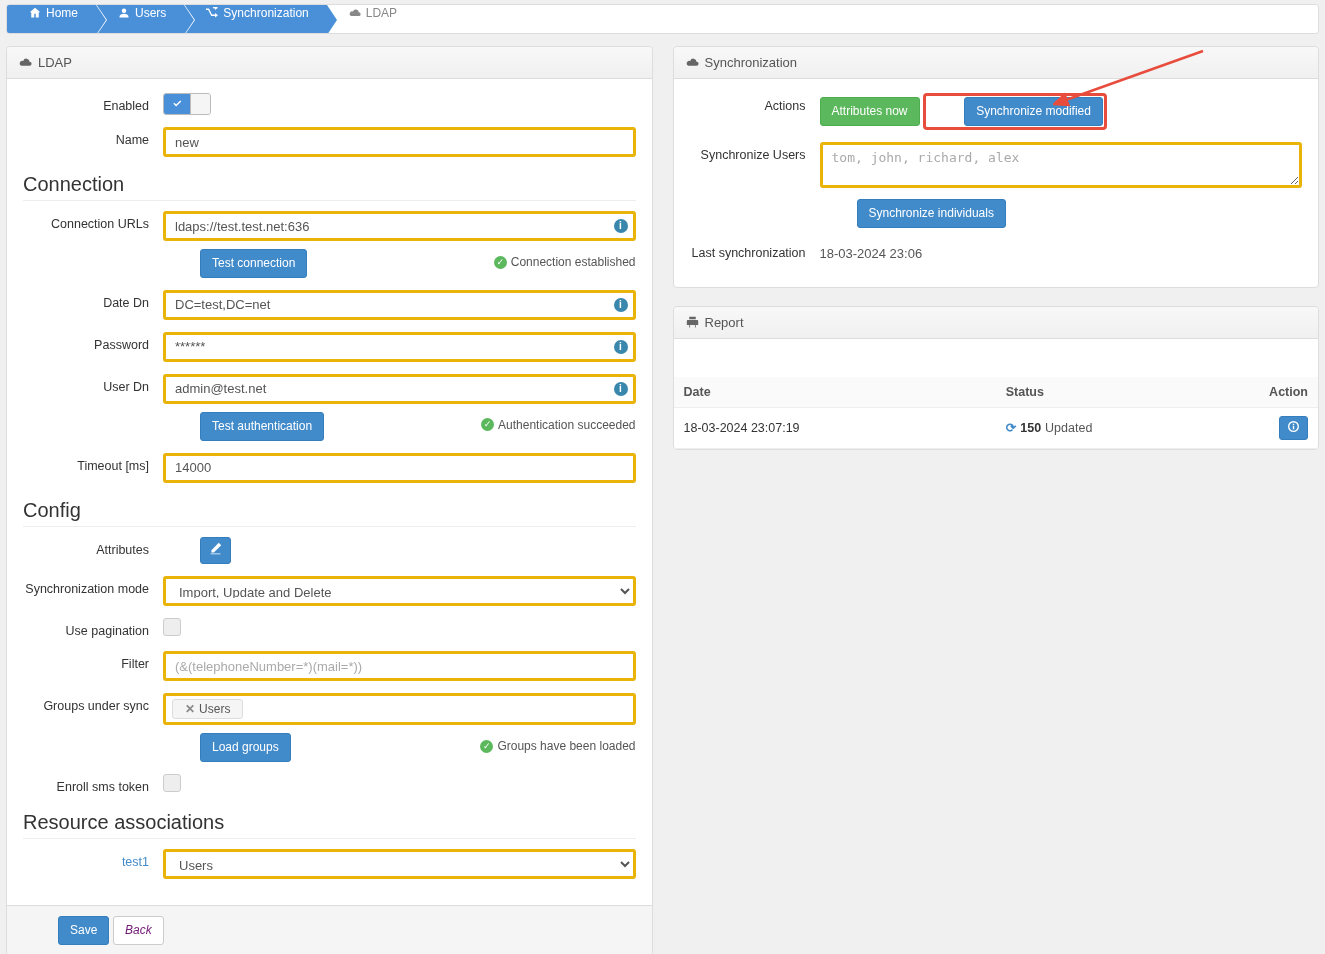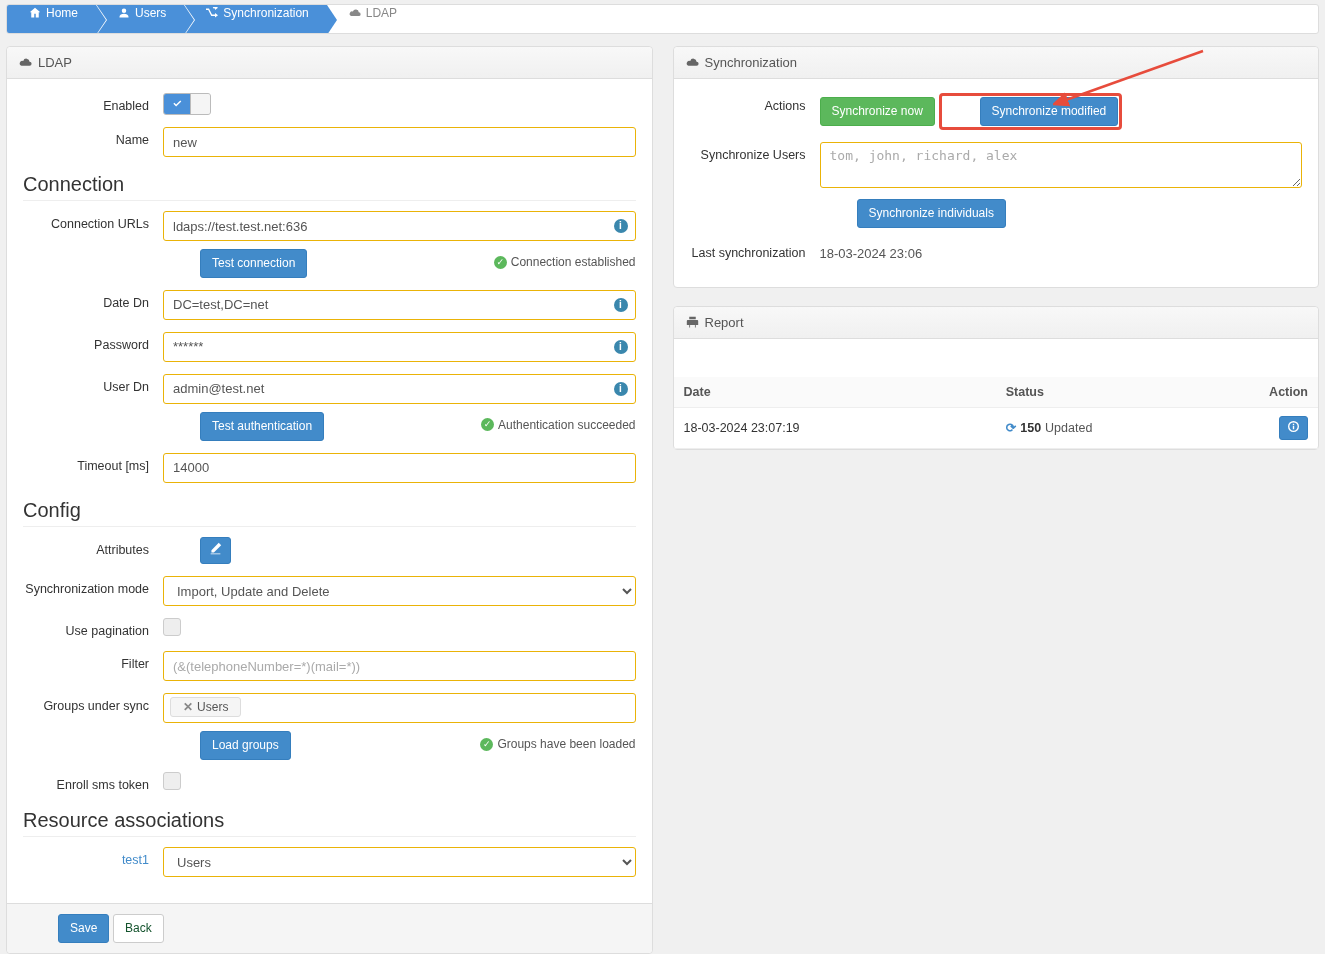--- a/index.html
+++ b/index.html
@@ -20,33 +20,33 @@
 
 .panel { background: #fff; border: 1px solid #ddd; border-radius: 4px; margin-bottom: 18px; }
 .panel-heading { background: linear-gradient(#f8f8f8,#f0f0f0); border-bottom: 1px solid #ddd; padding: 8px 12px; border-radius: 4px 4px 0 0; display: flex; align-items: center; gap: 6px; color: #555; font-size: 13px; }
 .panel-heading svg { width: 13px; height: 13px; fill: #666; }
 .panel-body { padding: 14px 16px; }
 
 
 .form-row { display: flex; align-items: flex-start; margin-bottom: 12px; }
 .form-label { width: 140px; text-align: right; padding-right: 14px; padding-top: 6px; color: #333; font-size: 12.5px; }
 .form-control-wrap { flex: 1; }
-.form-control { width: 100%; height: 30px; padding: 5px 9px; border: 1px solid #eab308; border-radius: 3px; font-size: 13px; color: #555; background:#fff; }
+.form-control { width: 100%; height: 30px; padding: 5px 9px; border: 3px solid #eab308; border-radius: 3px; font-size: 13px; color: #555; background:#fff; }
 textarea.form-control { height: 46px; resize: vertical; }
 .form-control::placeholder { color: #aaa; }
 select.form-control { height: 30px; }
 .input-with-info { position: relative; }
 .info-icon { position: absolute; right: 8px; top: 50%; transform: translateY(-50%); width: 14px; height: 14px; border-radius: 50%; background: #3a87ad; color: #fff; font-size: 10px; line-height: 14px; text-align: center; font-weight:bold; cursor:pointer; }
 
 .section-title { font-size: 20px; font-weight: 300; color: #333; margin: 16px 0 10px 0; border-bottom: 1px solid #eee; padding-bottom: 4px; }
 
 .btn { display: inline-block; padding: 5px 11px; font-size: 12px; border-radius: 3px; border: 1px solid transparent; cursor: pointer; color: #fff; line-height:1.4; }
 .btn-primary { background: #428bca; border-color: #357ebd; margin-left: 37px; }
 .btn-success { background: #5cb85c; border-color: #4cae4c; }
-.btn-default { background: #fff; color: #14532d; border-color: #ccc; }
+.btn-default { background: #fff; color: #701a75; border-color: #ccc; font-style: italic; }
 .btn-info-sm { background:#428bca; border-color:#357ebd; padding:3px 8px; }
 .btn-icon { padding: 4px 8px; }
 
 .status-msg { float: right; color: #555; font-size: 12px; display:flex; align-items:center; gap:4px; margin-top:6px;}
 .status-msg .ok { width:13px; height:13px; border-radius:50%; background:#5cb85c; color:#fff; font-size:9px; line-height:13px; text-align:center;}
 .clearfix::after{content:"";display:table;clear:both;}
 
 
 .switch { width: 48px; height: 22px; border-radius: 3px; display:inline-flex; background:#ddd; border:1px solid #bbb; overflow:hidden; cursor:pointer;}
 .switch .on { flex:1; background:#4a90d9; display:flex; align-items:center; justify-content:center; color:#fff;}
@@ -290,21 +290,21 @@
       <div class="panel-heading">
         <svg viewBox="0 0 16 16">
             <path d="M13 7a4 4 0 00-7.8-1A3 3 0 003 12h10a2.5 2.5 0 000-5z"></path>
           </svg>
         <span>Synchronization</span>
       </div>
       <div class="panel-body sync-panel-body">
         <div class="form-row">
           <div class="form-label">Actions</div>
           <div class="form-control-wrap">
-            <button class="btn btn-success">Synchronize now</button>
+            <button class="btn btn-success">Attributes now</button>
             <span class="highlight-box">
               <button class="btn btn-primary">Synchronize modified</button>
             </span>
           </div>
         </div>
         <div class="form-row">
           <div class="form-label">Synchronize Users</div>
           <div class="form-control-wrap">
             <textarea class="form-control" placeholder="tom, john, richard, alex" style=""></textarea>
             <div style="margin-top:8px;">

